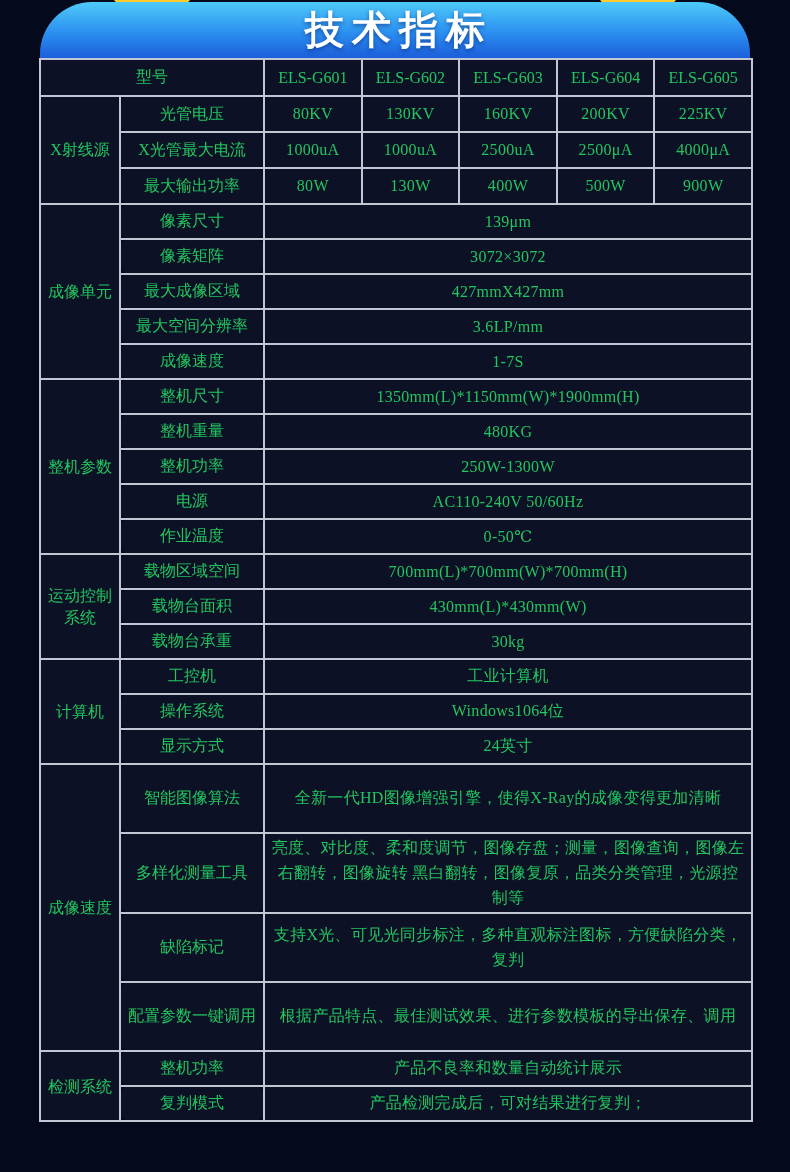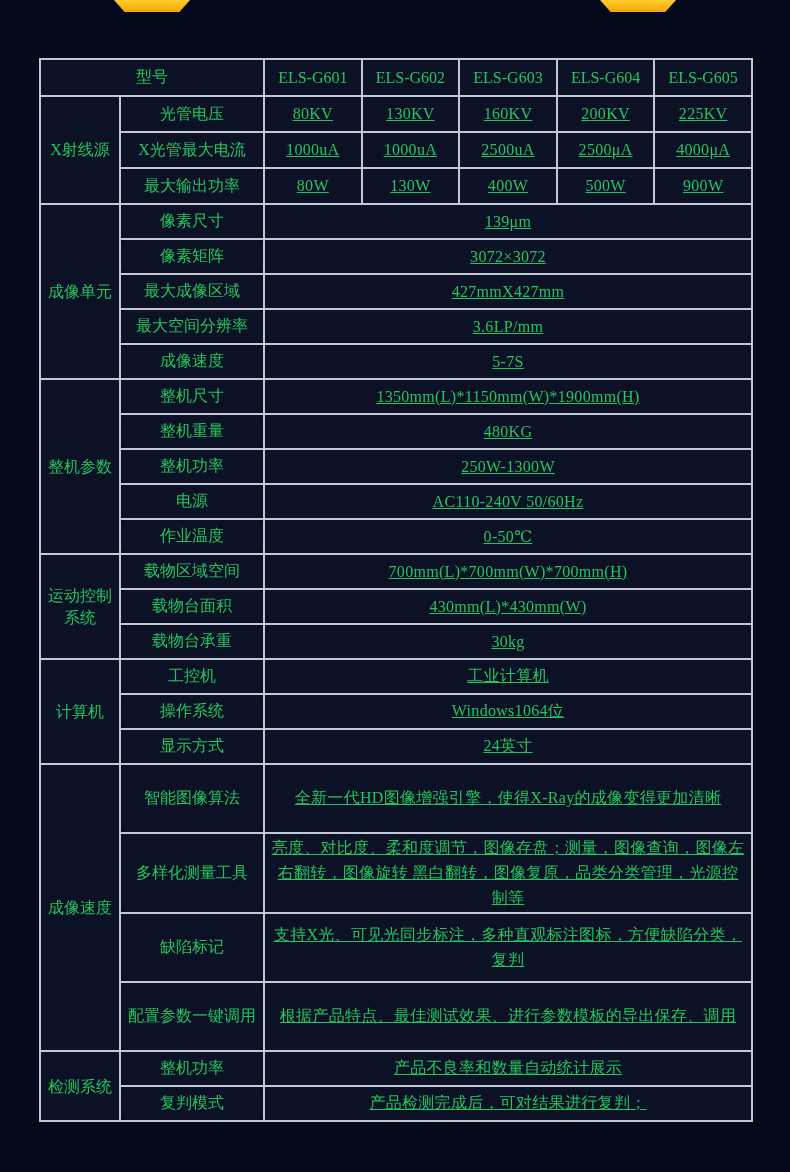--- a/index.html
+++ b/index.html
@@ -52,31 +52,34 @@
   .c-group{width:80px;}
   .c-label{width:144px;}
   .c-val{width:97.6px;}
   tr.r37{height:37px;}
   tr.r36{height:36px;}
   tr.r35{height:35px;}
   tr.r69{height:69px;}
   td.hcell{background:#1c2133;font-size:17px;}
   td.gcell{font-size:16px;line-height:1.35;margin-top:31px;}
   td.lcell{font-size:16px;border-radius:10px;}
-  td.vcell{font-size:16px;letter-spacing:.3px;text-decoration:underline;}
+  td.vcell{font-size:16px;letter-spacing:.3px;}
   td.long{font-size:15px;line-height:1.55;padding:4px 10px;}
 </style>
 </head>
 <body>
 
 <div class="page">
 
   <div class="tab tab-left"></div>
   <div class="tab tab-right"></div>
 
+  <div class="banner">
+    <div class="banner-title">技术指标</div>
+  </div>
 
   <table class="spec">
     <colgroup>
       <col class="c-group">
         <col class="c-label">
       <col class="c-val">
         <col class="c-val">
         <col class="c-val">
         <col class="c-val">
         <col class="c-val">
@@ -130,21 +133,21 @@
     <tr class="r35">
       <td class="lcell">最大成像区域</td>
       <td colspan="5" class="vcell">427mmX427mm</td>
     </tr>
     <tr class="r35">
       <td class="lcell">最大空间分辨率</td>
       <td colspan="5" class="vcell">3.6LP/mm</td>
     </tr>
     <tr class="r35">
       <td class="lcell">成像速度</td>
-      <td colspan="5" class="vcell">5-7S</td>
+      <td colspan="5" class="vcell">1-7S</td>
     </tr>
 
     <tr class="r35">
       <td rowspan="5" class="gcell">整机参数</td>
       <td class="lcell">整机尺寸</td>
       <td colspan="5" class="vcell">1350mm(L)*1150mm(W)*1900mm(H)</td>
     </tr>
     <tr class="r35">
       <td class="lcell">整机重量</td>
       <td colspan="5" class="vcell">480KG</td>

